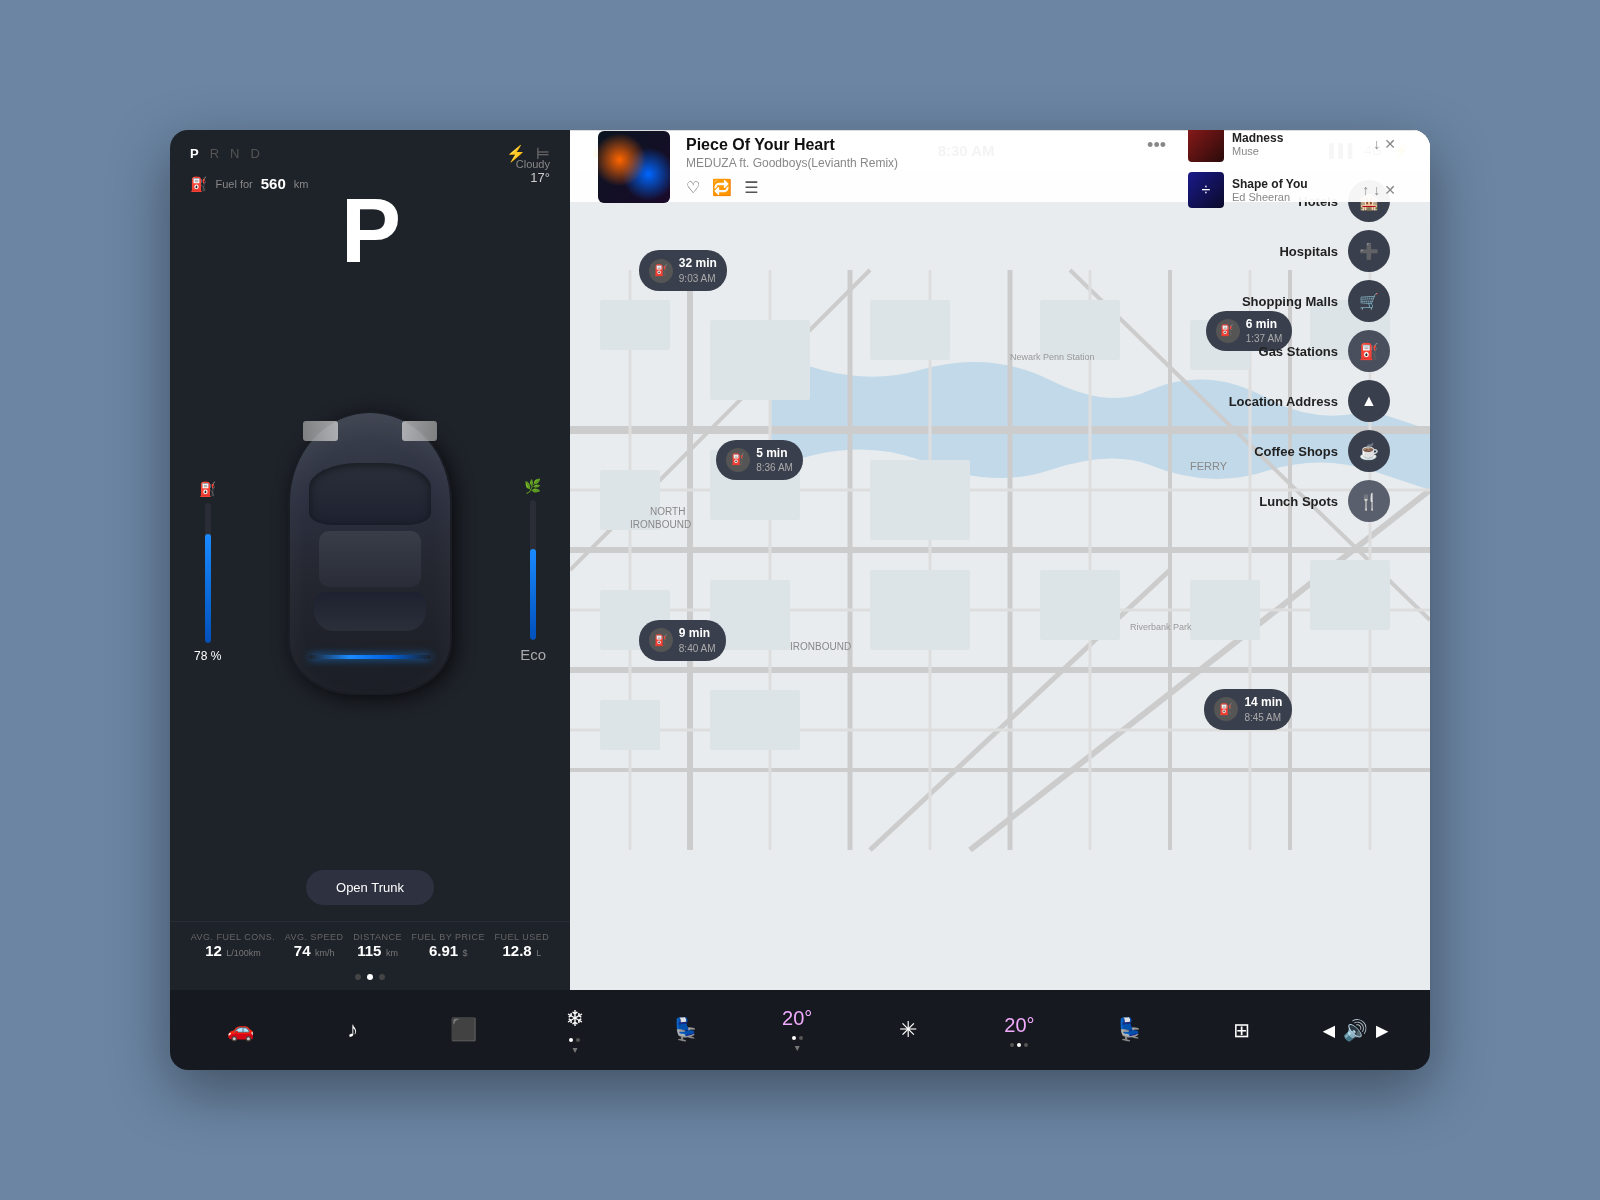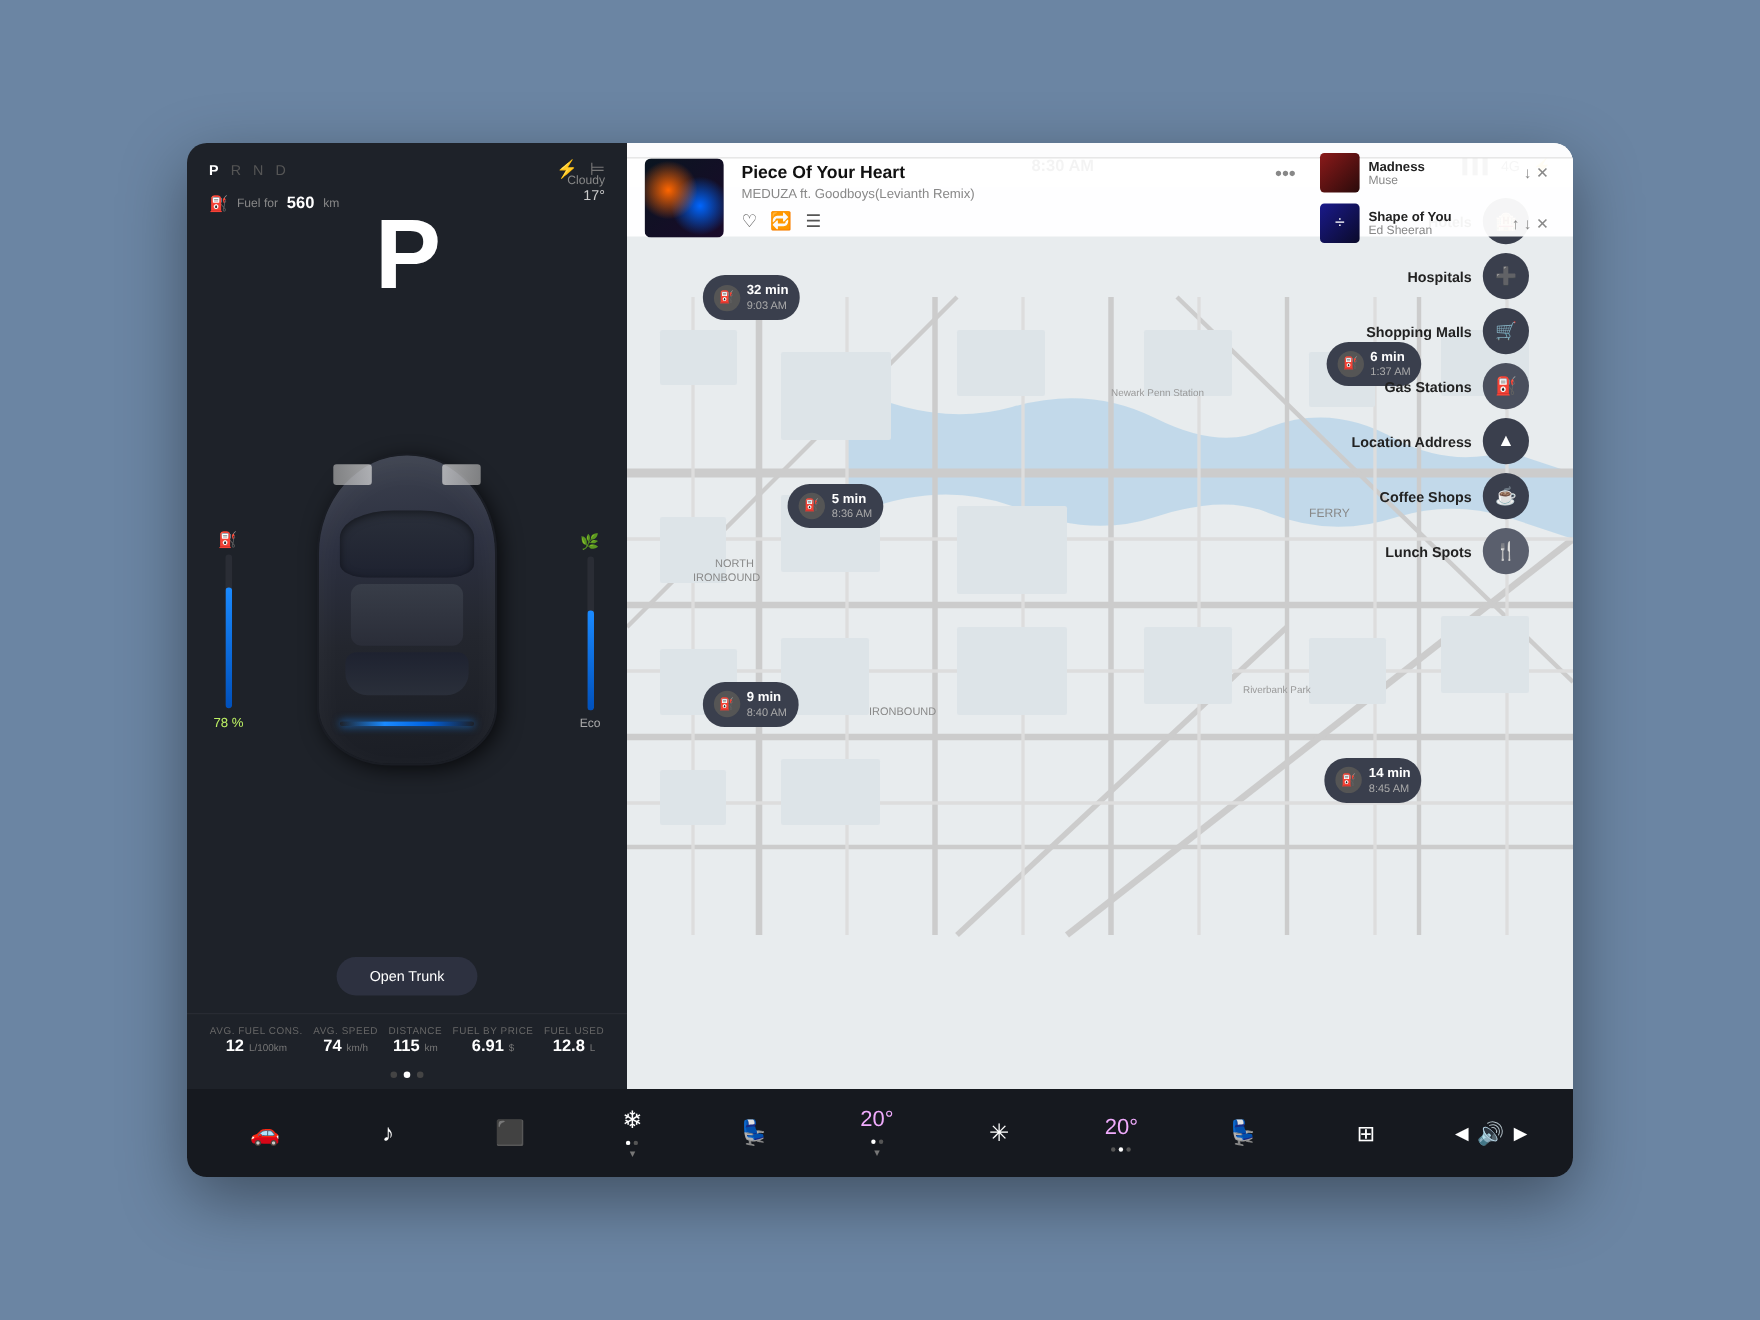--- a/index.html
+++ b/index.html
@@ -123,30 +123,30 @@
     }
     .bar-fill {
       position: absolute;
       bottom: 0;
       left: 0;
       right: 0;
       border-radius: 3px;
       background: linear-gradient(180deg, #1a8aff, #0050bb);
     }
     .bar-label {
-      font-size: 11px;
+      font-size: 15px;
       color: #aaa;
     }
     .left-icon {
       font-size: 14px;
       color: #555;
     }
     .percent-label {
       font-size: 12px;
-      color: #bef264;
+      color: #ffffff;
     }
     .open-trunk-btn {
       background: #2d3140;
       color: #fff;
       border: none;
       border-radius: 20px;
       padding: 10px 30px;
       font-size: 13px;
       cursor: pointer;
       margin: 0 auto;
@@ -303,26 +303,25 @@
     .dist-text { line-height: 1.3; }
     .dist-min { font-weight: 700; font-size: 12px; }
     .dist-time { font-size: 10px; color: #aaa; }
 
     
     .bottom-panel {
       height: 72px;
       background: rgba(255,255,255,0.95);
       display: flex;
       align-items: center;
-      padding: 0 16px;
+      padding: 0 28px;
       gap: 16px;
       position: relative;
       z-index: 20;
       border-top: 1px solid #ddd;
-      margin-top: 13px;
     }
     .album-art {
       width: 72px;
       height: 72px;
       border-radius: 6px;
       background: linear-gradient(135deg, #1a2a3a, #0d1520);
       flex-shrink: 0;
       overflow: hidden;
       position: relative;
     }

